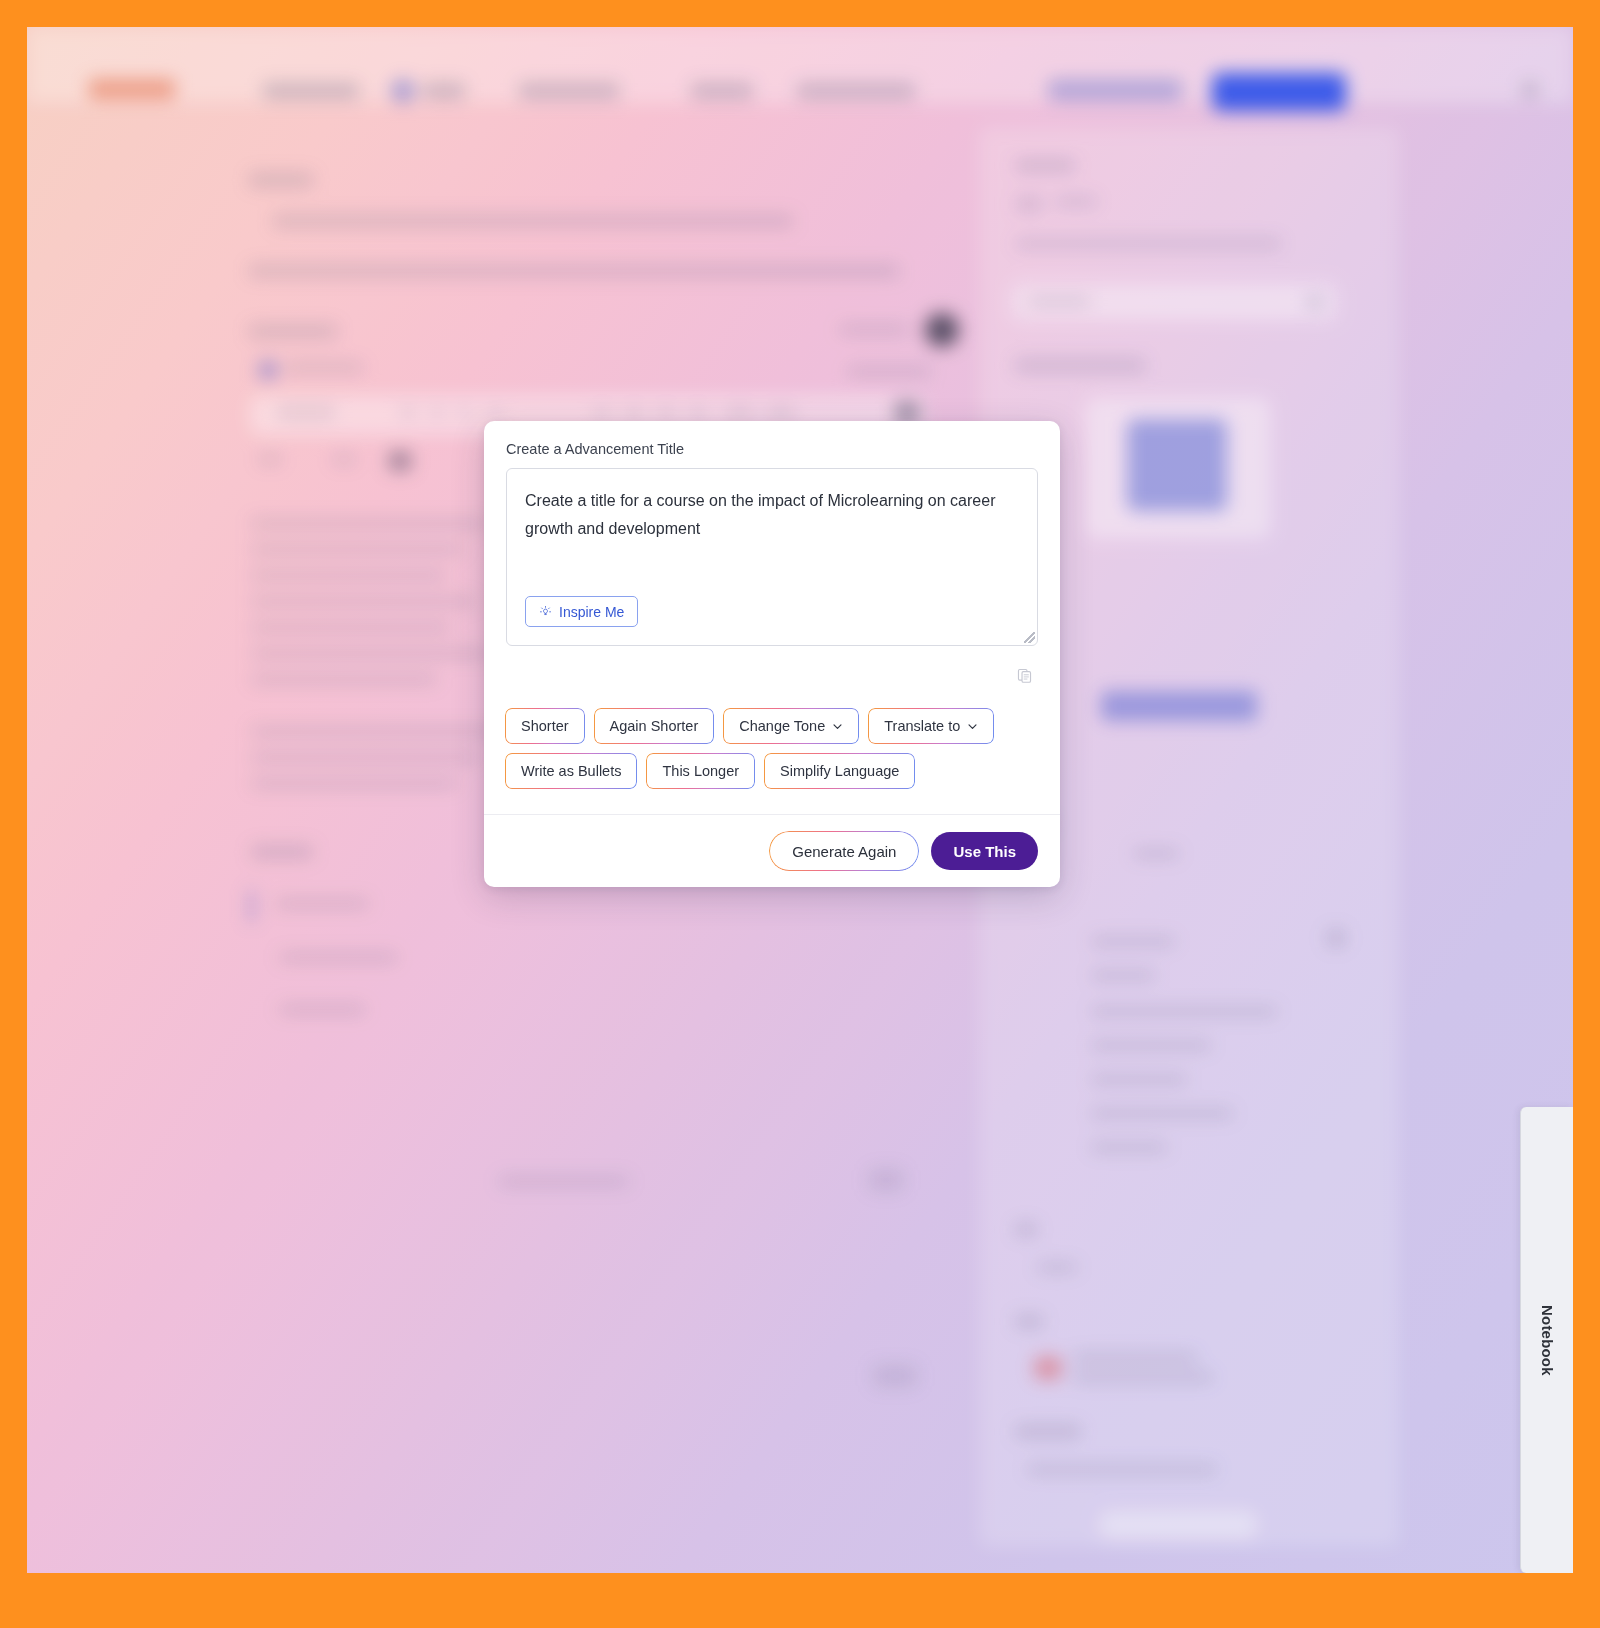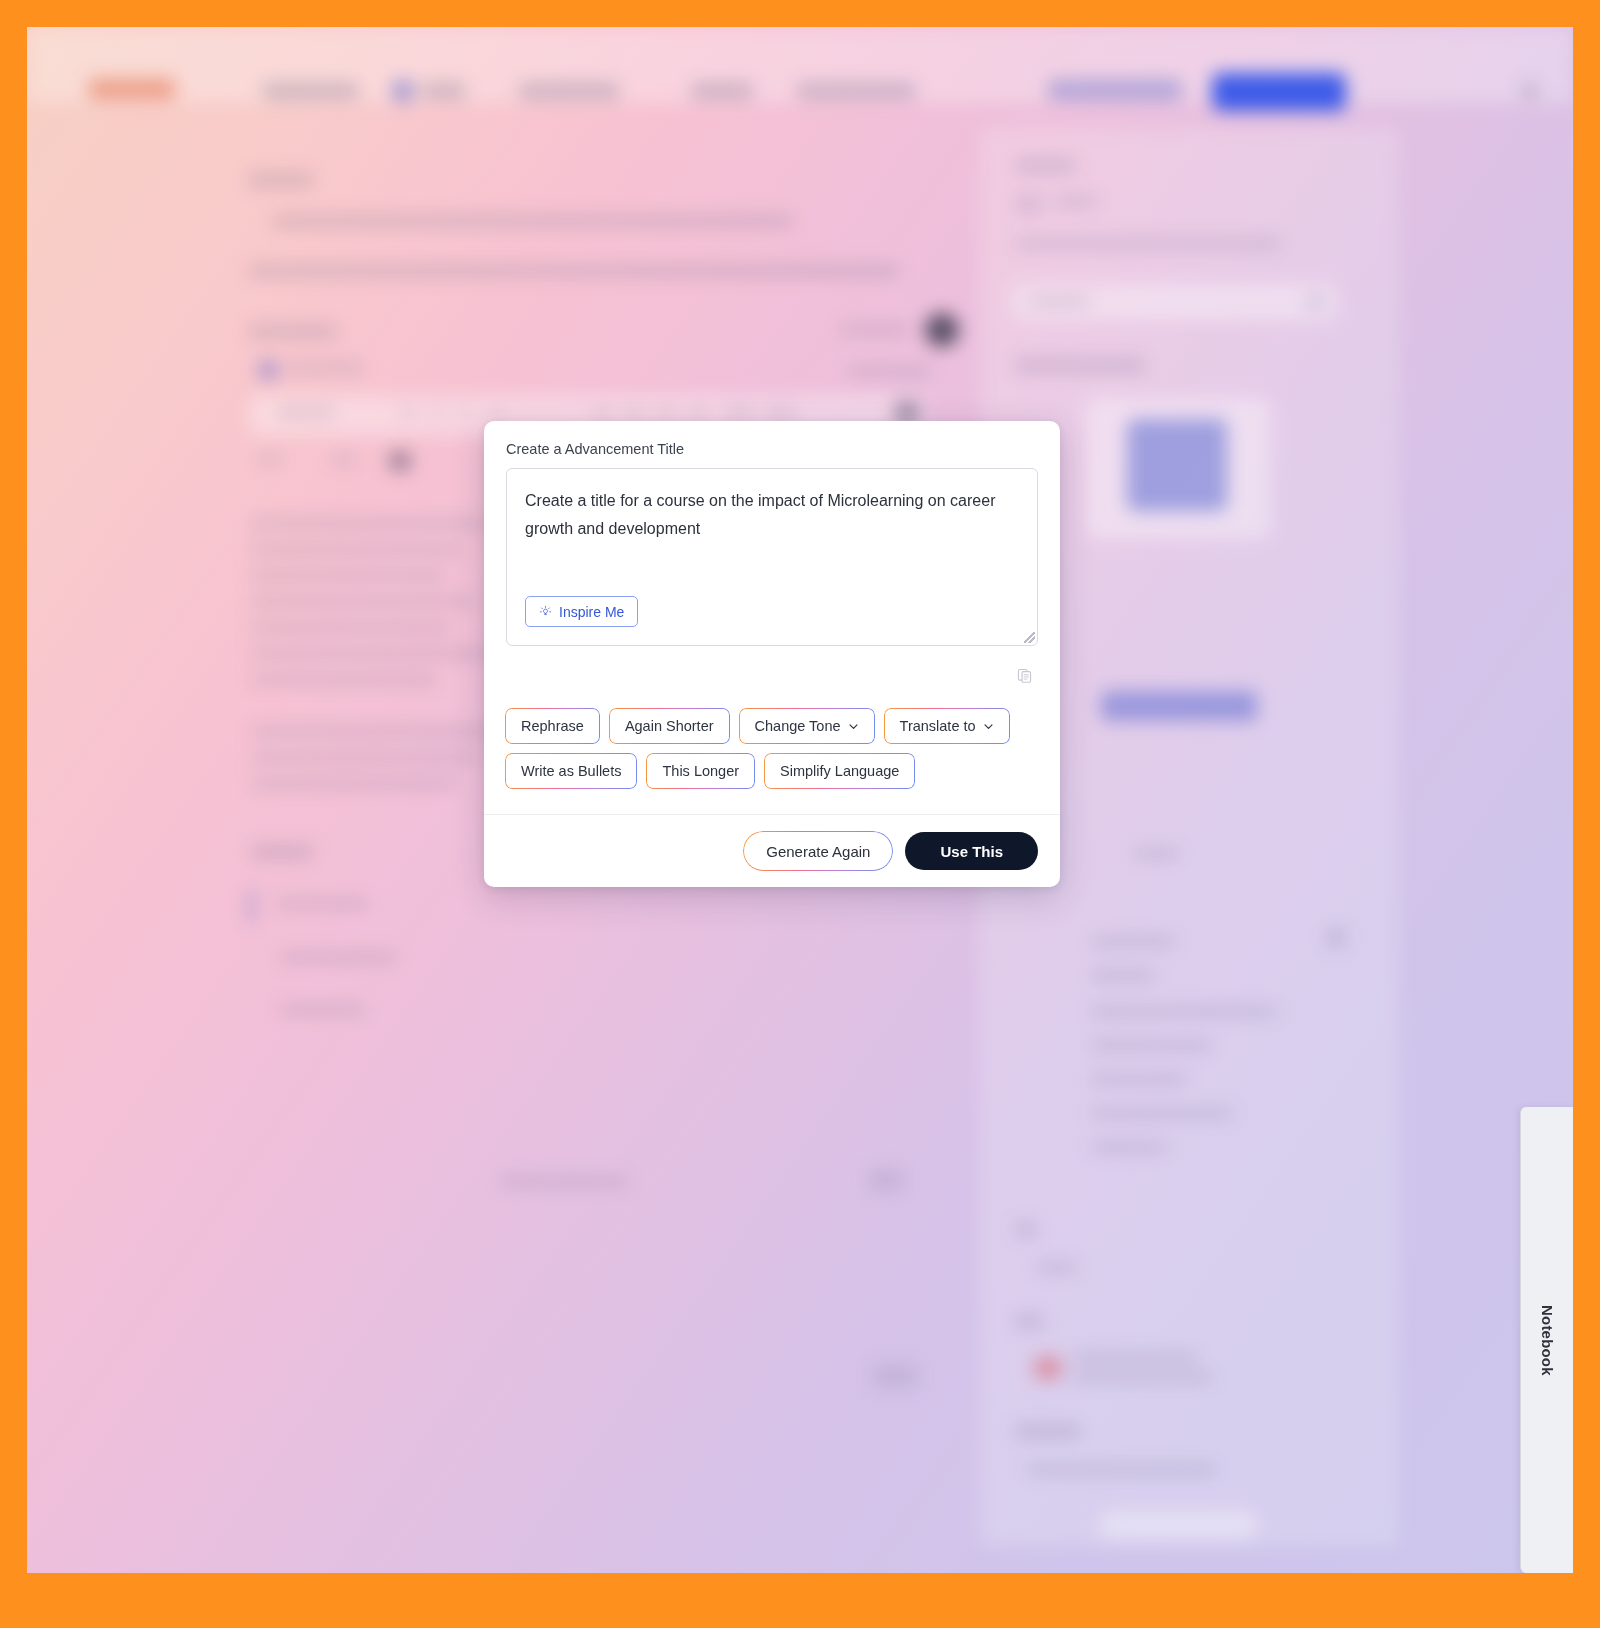--- a/index.html
+++ b/index.html
@@ -372,23 +372,23 @@
     padding: 1px;
     background: linear-gradient(100deg, #f59b3c 0%, #ee6f8f 40%, #b682d8 66%, #6e8ef0 100%);
     -webkit-mask: linear-gradient(#000 0 0) content-box, linear-gradient(#000 0 0);
     -webkit-mask-composite: xor;
     mask: linear-gradient(#000 0 0) content-box, linear-gradient(#000 0 0);
     mask-composite: exclude;
     z-index: -1;
   }
   .btn-primary {
     height: 38px;
-    padding: 0 35px;
+    padding: 0 22px;
     border-radius: 19px;
-    background: #0f172a;
+    background: #4c1d95;
     color: #ffffff;
     font-size: 15px;
     font-weight: 700;
     font-family: inherit;
     border: none;
     cursor: pointer;
   }
 </style>
 </head>
 <body>
@@ -525,21 +525,21 @@
               <rect x="3.5" y="3.5" width="12" height="15" rx="1.8" fill="none" stroke="#c6c8d2" stroke-width="1.6"></rect>
               <rect x="8.5" y="6.5" width="12" height="15" rx="1.8" fill="#ffffff" stroke="#c6c8d2" stroke-width="1.6"></rect>
               <path d="M11.5 11h6M11.5 14h6M11.5 17h4" stroke="#c6c8d2" stroke-width="1.3" stroke-linecap="round"></path>
             </svg>
           </button>
         </div>
       </div>
 
       <div class="chips">
           <button class="chip">
-            <span>Rephrase</span>
+            <span>Shorter</span>
           </button>
           <button class="chip">
             <span>Again Shorter</span>
           </button>
           <button class="chip">
             <span>Change Tone</span>
             <svg viewBox="0 0 12 12" class="caret">
               <path d="M2.2 4.2 L6 8 L9.8 4.2" fill="none" stroke="#2f3441" stroke-width="1.3" stroke-linecap="round" stroke-linejoin="round"></path>
             </svg>
           </button>

